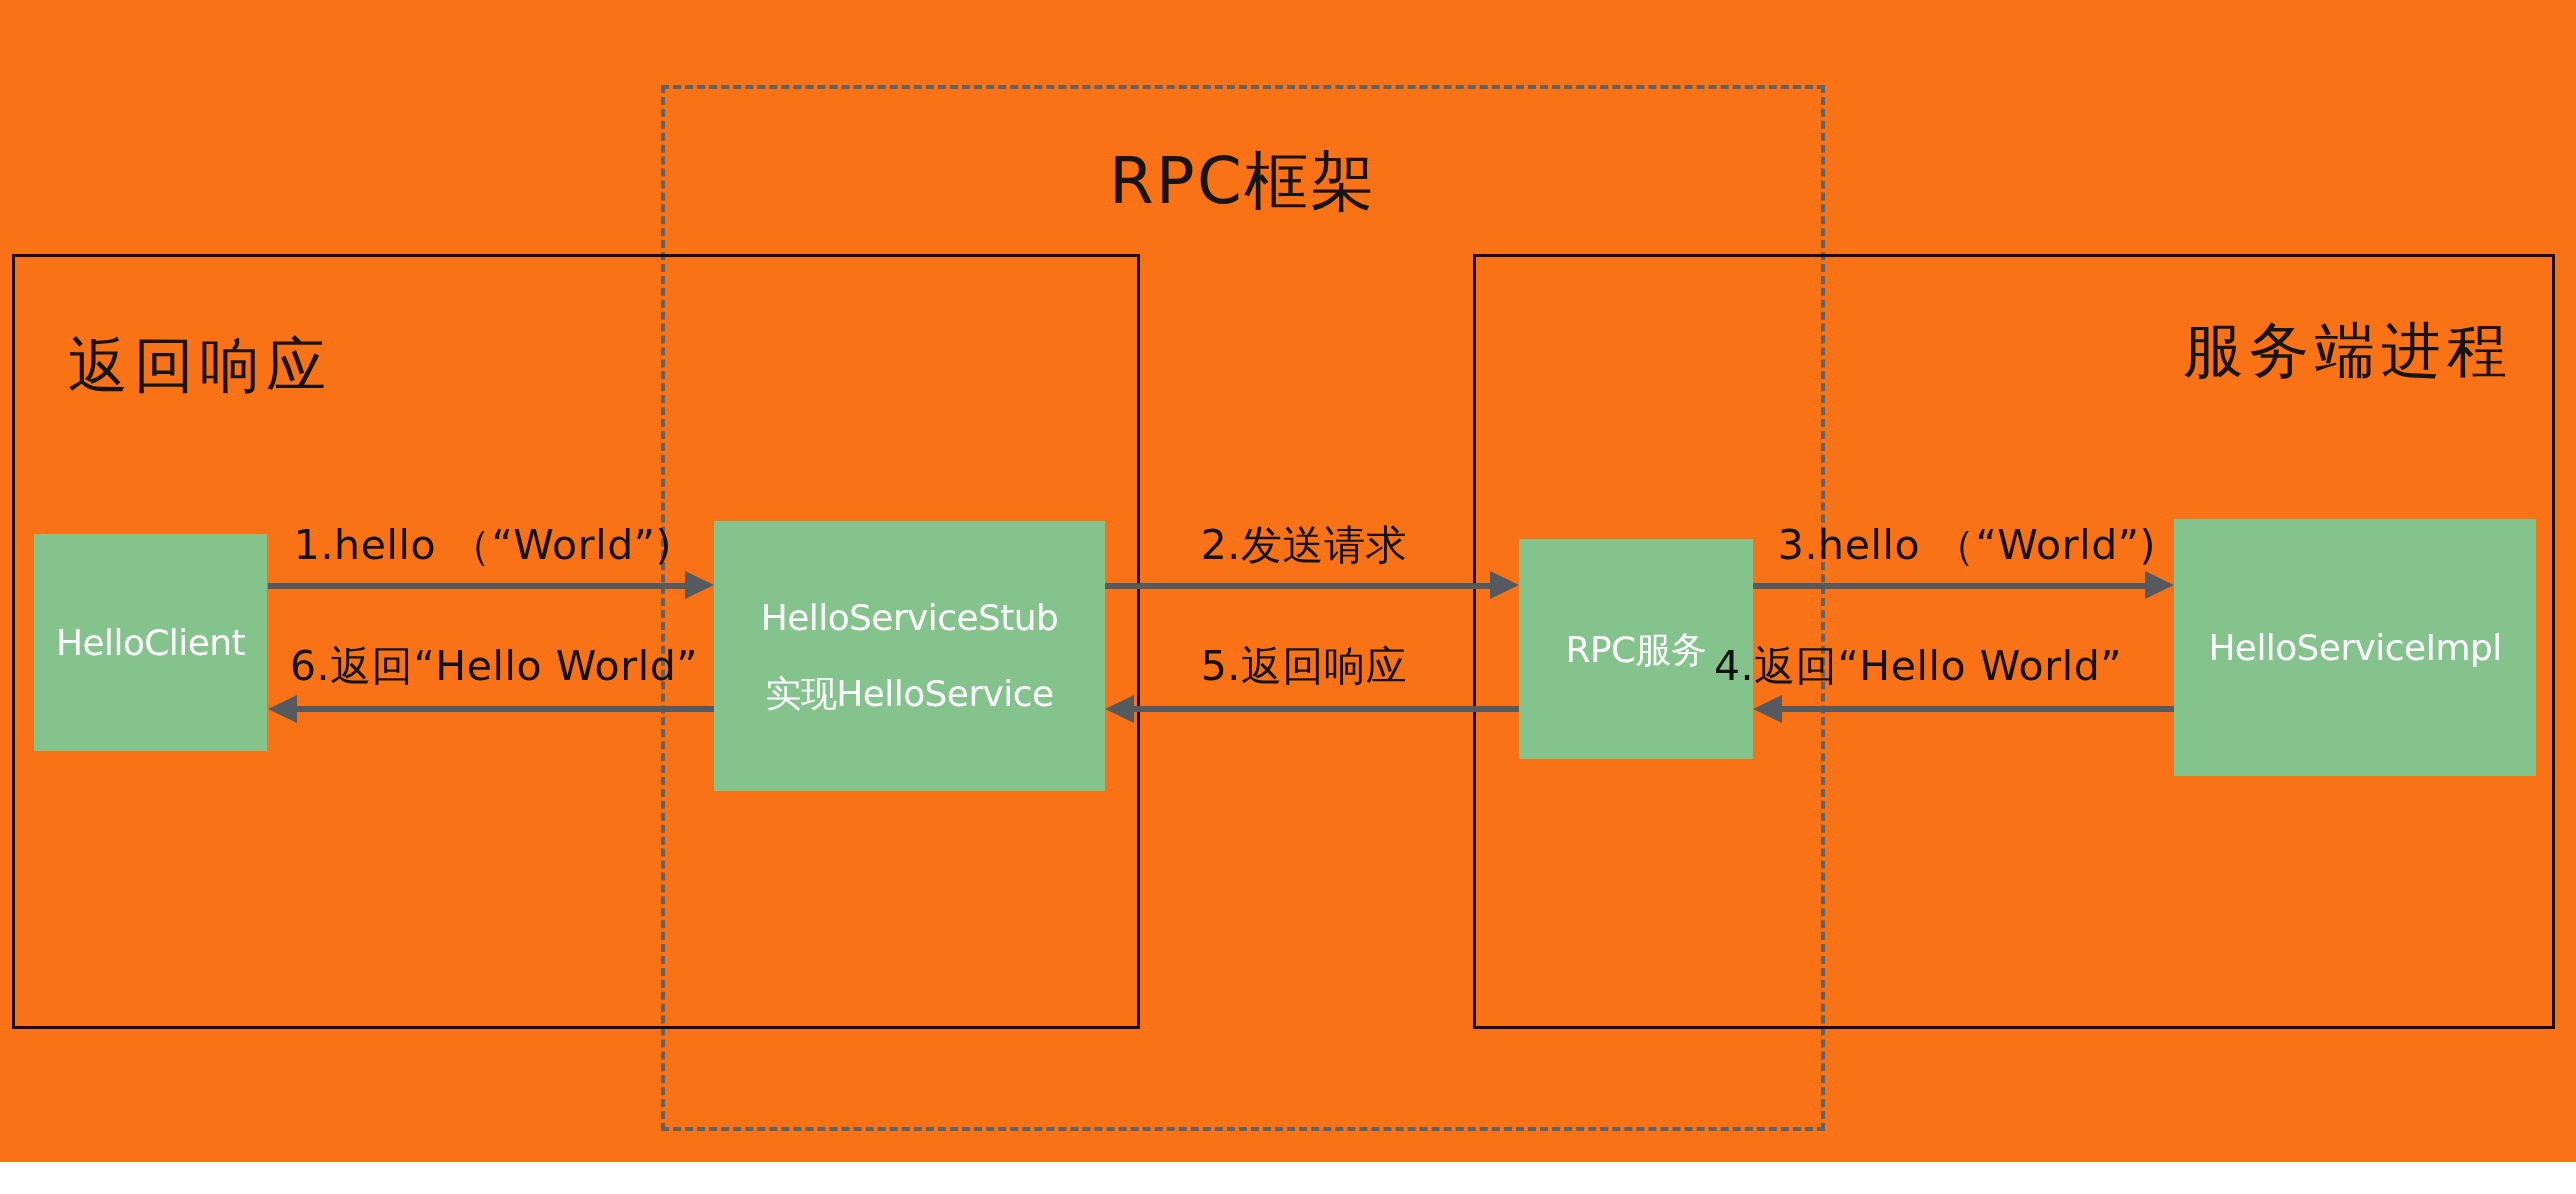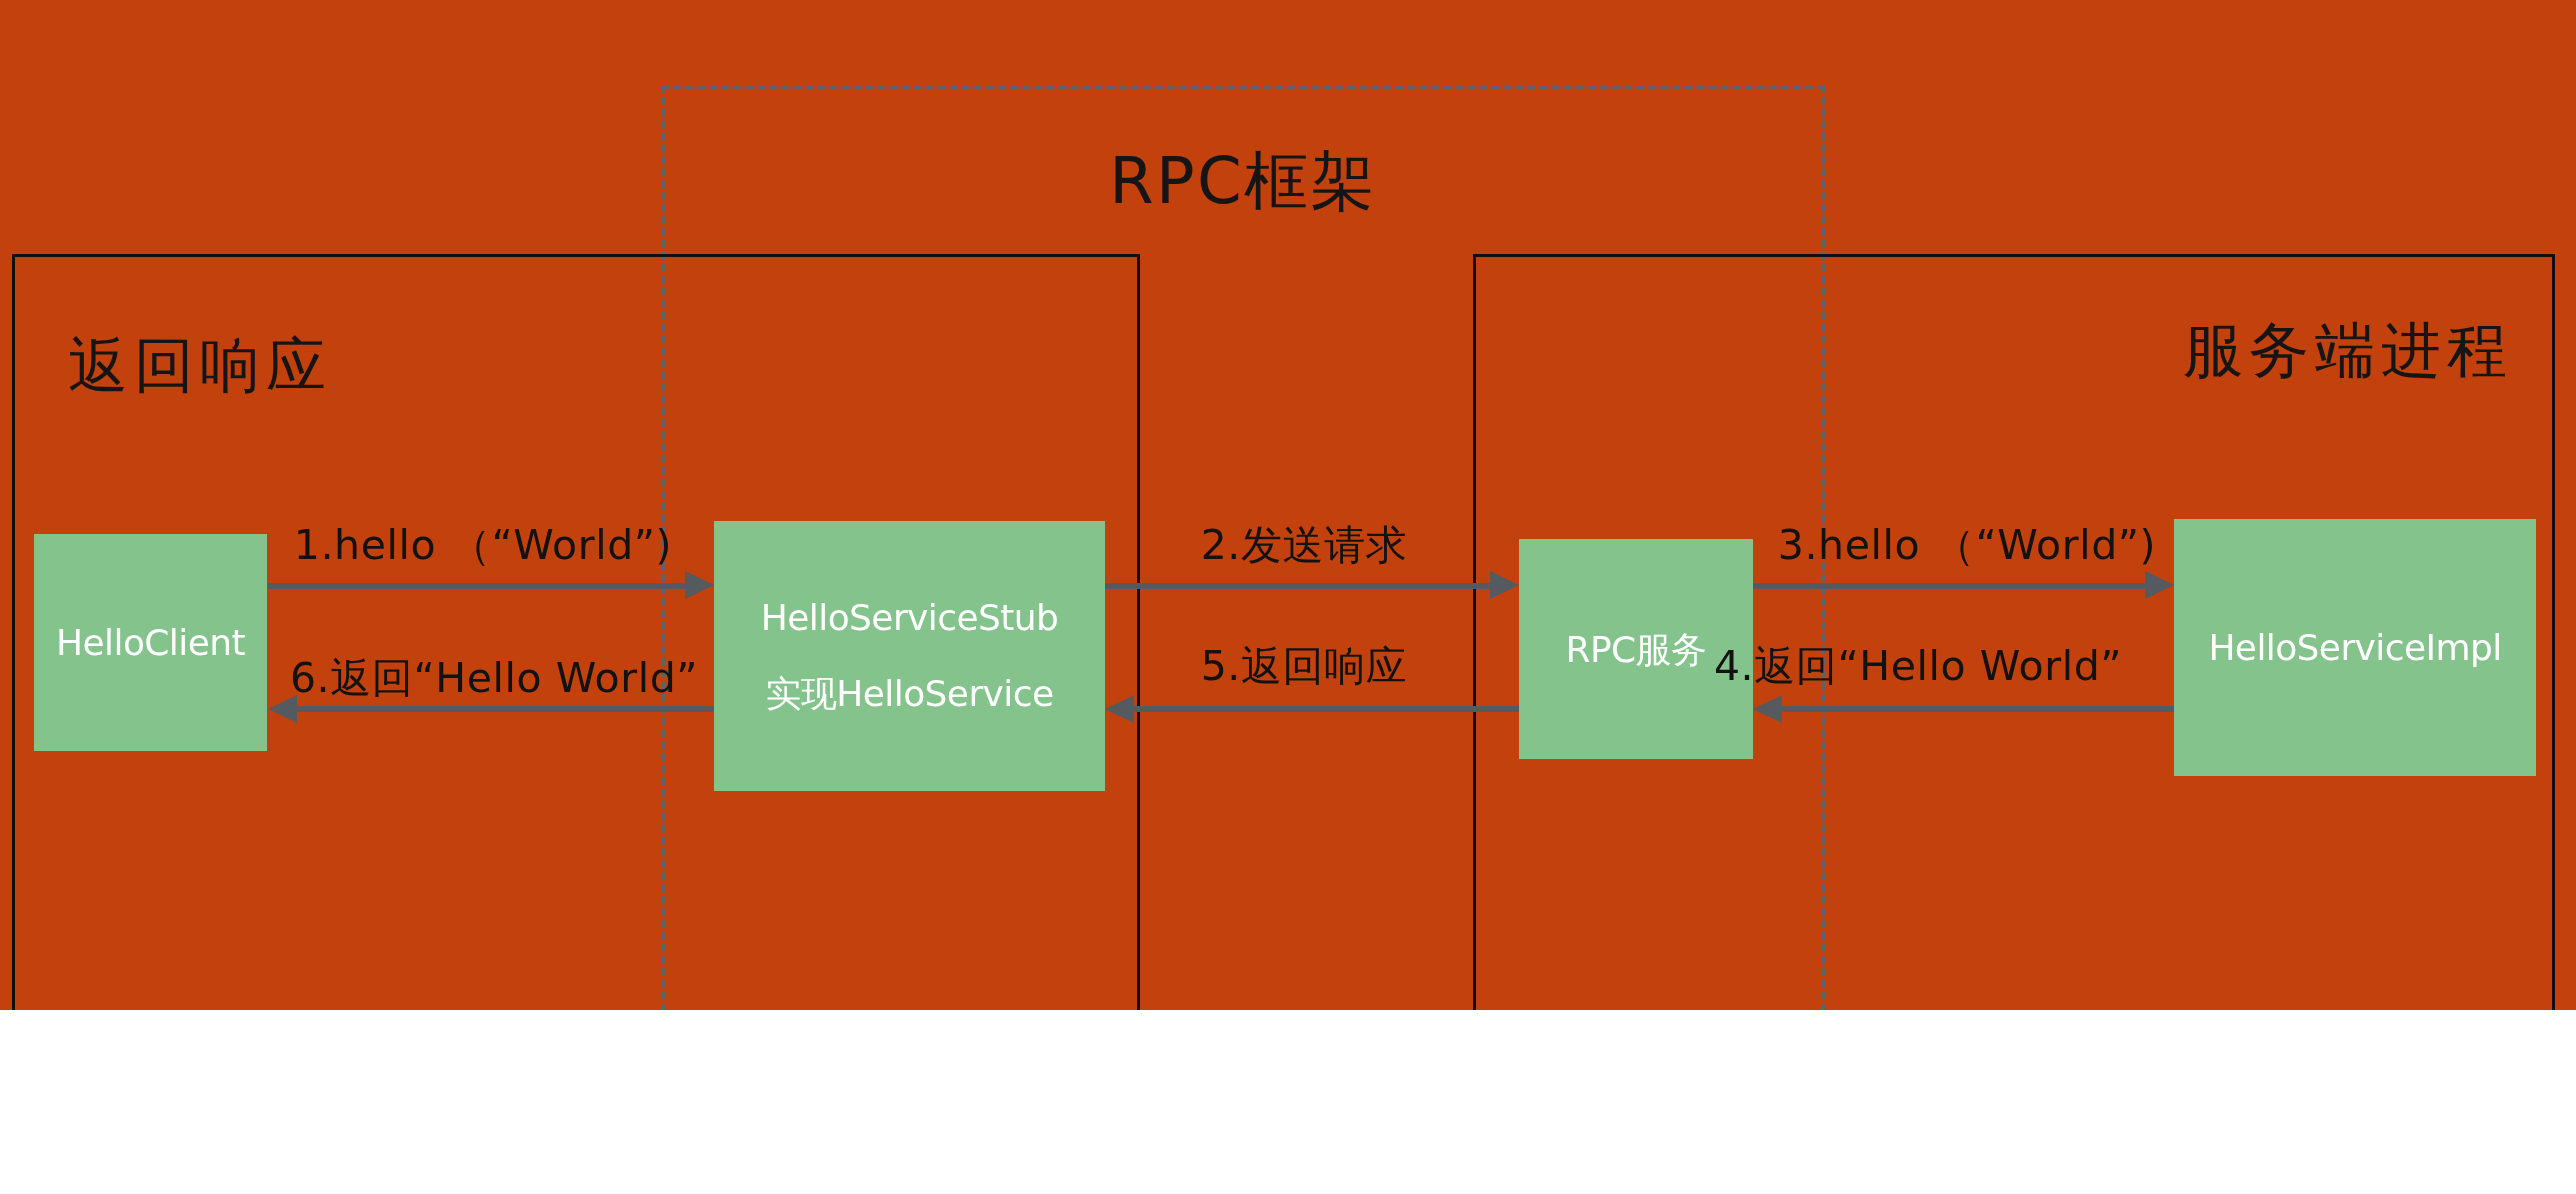--- a/index.html
+++ b/index.html
@@ -1,19 +1,19 @@
 <!DOCTYPE html>
 <html style="font-size:9.7px"><head>
 <meta charset="utf-8">
 <style>
   html,body{margin:0;padding:0;background:#ffffff;}
   .canvas{
     position:relative;
-    width:2576px;height:1010px;
-    background:#c2410c;
+    width:2576px;height:1162px;
+    background:#f97316;
     font-family:"DejaVu Sans","Liberation Sans",sans-serif;
     overflow:hidden;
   }
   
   .dashed-frame{
     position:absolute;left:661px;top:85px;width:1164px;height:1046px;
     border:4.2px dashed #5d636b;box-sizing:border-box;background:transparent;
   }
   .frame-title{
     position:absolute;left:661px;top:138px;width:1164px;
@@ -88,21 +88,21 @@
   <div class="node node-rpc">
     <span>RPC服务</span>
   </div>
 
   <div class="arrow-line row-top" style="left:268px;width:419px;"></div>
   <div class="head head-right head-top" style="left:685px;"></div>
   <div class="arrow-label lbl-top" style="left:483px;">1.hello （“World”)</div>
 
   <div class="arrow-line row-bot" style="left:295px;width:419px;"></div>
   <div class="head head-left head-bot" style="left:268px;"></div>
-  <div class="arrow-label lbl-bot" style="left:494px;margin-top:12px;">6.返回“Hello World”</div>
+  <div class="arrow-label lbl-bot" style="left:494px;">6.返回“Hello World”</div>
 
   <div class="arrow-line row-top" style="left:1105px;width:386px;"></div>
   <div class="head head-right head-top" style="left:1490px;"></div>
   <div class="arrow-label lbl-top" style="left:1304px;">2.发送请求</div>
 
   <div class="arrow-line row-bot" style="left:1133px;width:386px;"></div>
   <div class="head head-left head-bot" style="left:1105px;"></div>
   <div class="arrow-label lbl-bot" style="left:1304px;">5.返回响应</div>
 
   <div class="arrow-line row-top" style="left:1753px;width:393px;"></div>

